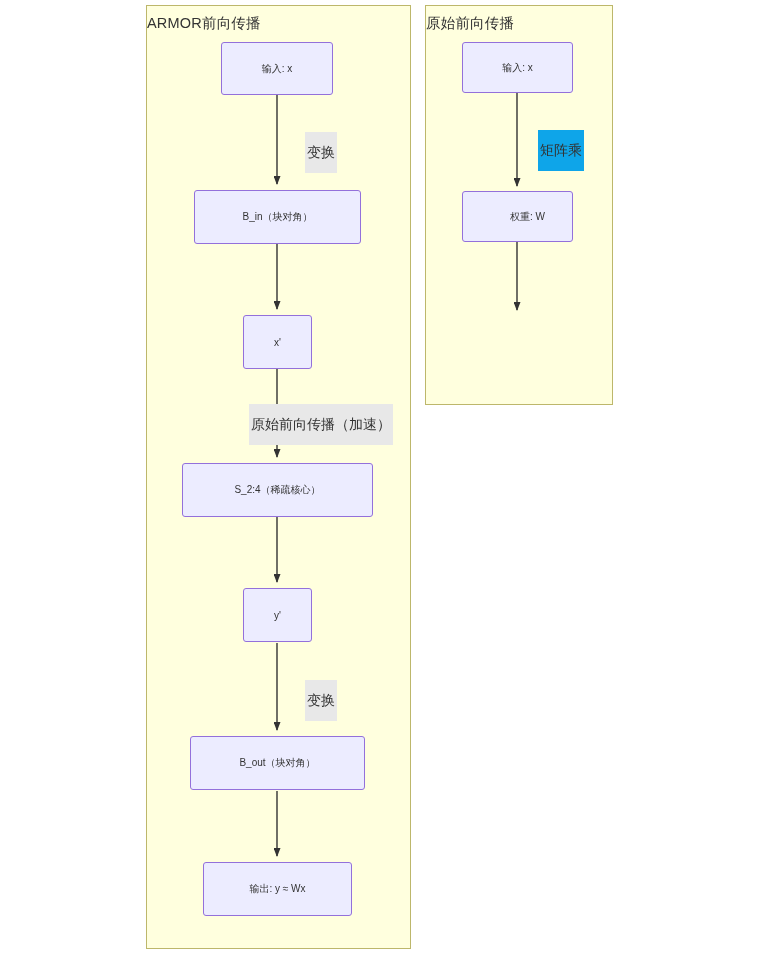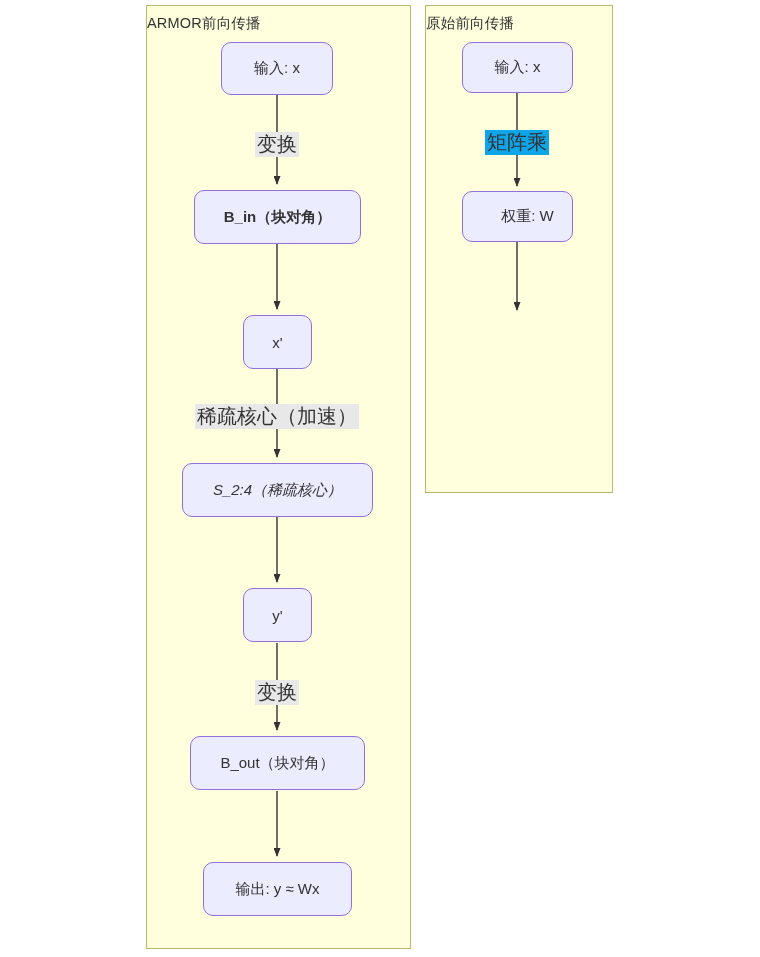--- a/index.html
+++ b/index.html
@@ -34,21 +34,21 @@
   #subgraph-armor {
     left: 146px;
     top: 5px;
     width: 265px;
     height: 944px;
   }
   #subgraph-original {
     left: 425px;
     top: 5px;
     width: 188px;
-    height: 488px;
+    height: 400px;
   }
   .subgraph-title {
     position: absolute;
     top: 8px;
     left: 0;
     width: 100%;
     text-align: left;
     font-size: 14.5px;
     color: #333333;
     white-space: nowrap;
@@ -57,47 +57,48 @@
 
   
   .node {
     position: absolute;
     background: #ececff;
     border: 1px solid #9370db;
     box-sizing: border-box;
     display: flex;
     align-items: center;
     justify-content: center;
-    font-size: 15px;
+    font-size: 10px;
     color: #333333;
     white-space: nowrap;
-    border-radius: 10px;
+    border-radius: 3px;
   }
 
   
   #edge-layer {
     position: absolute;
     left: 0;
     top: 0;
     width: 760px;
     height: 957px;
     pointer-events: none;
   }
 
   
   .edge-label {
     position: absolute;
     background: #e8e8e8;
     color: #333333;
-    font-size: 20px;
+    font-size: 14px;
     line-height: 17px;
-    padding: 4px 2px;
+    padding: 12px 2px;
     white-space: nowrap;
     transform: translateX(-50%);
     text-align: center;
+    margin-left: 44px;
   }
 </style>
 </head>
 <body>
 
 <div id="diagram-root">
 
   <div class="subgraph" id="subgraph-armor" style="background: rgb(255, 255, 222); border-color: rgb(189, 183, 107);">
     <div class="subgraph-title">ARMOR前向传播</div>
   </div>
@@ -121,29 +122,29 @@
     <line x1="277" y1="791" x2="277" y2="856" stroke="#333333" stroke-width="1.4" marker-end="url(#arrowhead)"></line>
 
     <line x1="517" y1="93" x2="517" y2="186" stroke="#333333" stroke-width="1.4" marker-end="url(#arrowhead)"></line>
     <line x1="517" y1="242" x2="517" y2="310" stroke="#333333" stroke-width="1.4" marker-end="url(#arrowhead)"></line>
   </svg>
 
   <div class="node" id="armor-input" style="left: 221px; top: 42px; width: 112px; height: 53px; background: rgb(236, 236, 255); border-color: rgb(147, 112, 219); color: rgb(51, 51, 51);">
     <span>输入: x</span>
   </div>
 
-  <div class="node" id="armor-bin" style="left: 194px; top: 190px; width: 167px; height: 54px; background: rgb(236, 236, 255); border-color: rgb(147, 112, 219); color: rgb(51, 51, 51); font-weight: bold;">
+  <div class="node" id="armor-bin" style="left: 194px; top: 190px; width: 167px; height: 54px; background: rgb(236, 236, 255); border-color: rgb(147, 112, 219); color: rgb(51, 51, 51);">
     <span>B_in（块对角）</span>
   </div>
 
   <div class="node" id="armor-xprime" style="left: 243px; top: 315px; width: 69px; height: 54px; background: rgb(236, 236, 255); border-color: rgb(147, 112, 219); color: rgb(51, 51, 51);">
     <span>x'</span>
   </div>
 
-  <div class="node" id="armor-s24" style="left: 182px; top: 463px; width: 191px; height: 54px; background: rgb(236, 236, 255); border-color: rgb(147, 112, 219); color: rgb(51, 51, 51); font-style: italic;">
+  <div class="node" id="armor-s24" style="left: 182px; top: 463px; width: 191px; height: 54px; background: rgb(236, 236, 255); border-color: rgb(147, 112, 219); color: rgb(51, 51, 51);">
     <span>S_2:4（稀疏核心）</span>
   </div>
 
   <div class="node" id="armor-yprime" style="left: 243px; top: 588px; width: 69px; height: 54px; background: rgb(236, 236, 255); border-color: rgb(147, 112, 219); color: rgb(51, 51, 51);">
     <span>y'</span>
   </div>
 
   <div class="node" id="armor-output" style="left: 203px; top: 862px; width: 149px; height: 54px; background: rgb(236, 236, 255); border-color: rgb(147, 112, 219); color: rgb(51, 51, 51);">
     <span>输出: y ≈ Wx</span>
   </div>
@@ -156,19 +157,19 @@
     <span>输入: x</span>
   </div>
 
   <div class="node" id="orig-weight" style="left: 462px; top: 191px; width: 111px; height: 51px; background: rgb(236, 236, 255); border-color: rgb(147, 112, 219); color: rgb(51, 51, 51); padding-left: 20px;">
     <span>权重: W</span>
   </div>
 
 
   <div class="edge-label" style="left: 277px; top: 132px; background: rgb(232, 232, 232); color: rgb(51, 51, 51);">变换</div>
 
-  <div class="edge-label" style="left: 277px; top: 404px; background: rgb(232, 232, 232); color: rgb(51, 51, 51);">稀疏核心（加速）</div>
+  <div class="edge-label" style="left: 277px; top: 404px; background: rgb(232, 232, 232); color: rgb(51, 51, 51);">原始前向传播（加速）</div>
 
   <div class="edge-label" style="left: 277px; top: 680px; background: rgb(232, 232, 232); color: rgb(51, 51, 51);">变换</div>
 
   <div class="edge-label" style="left: 517px; top: 130px; background: #0ea5e9; color: rgb(51, 51, 51);">矩阵乘</div>
 
 </div>
 
 </body></html>

